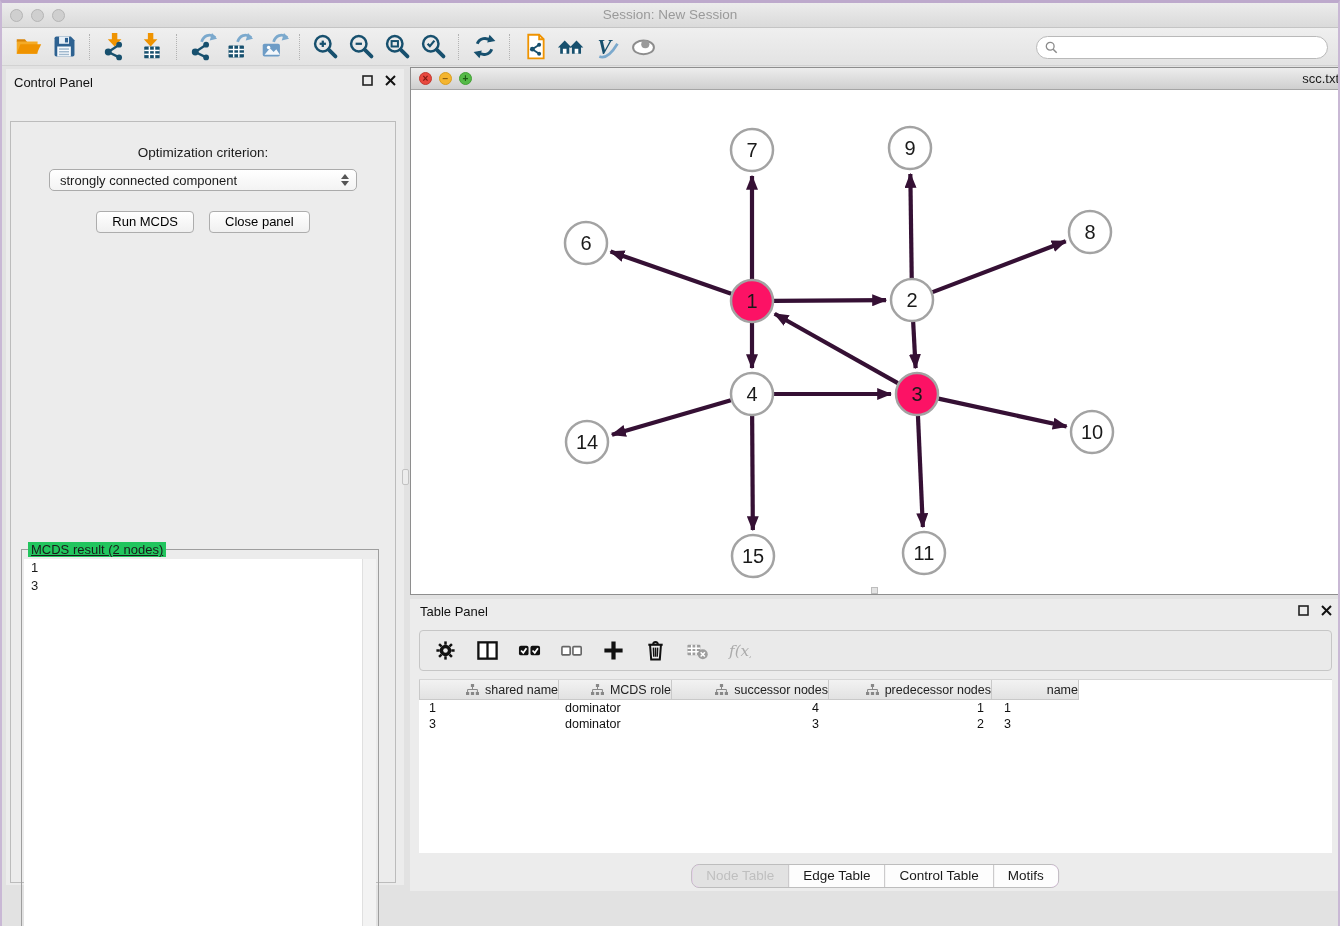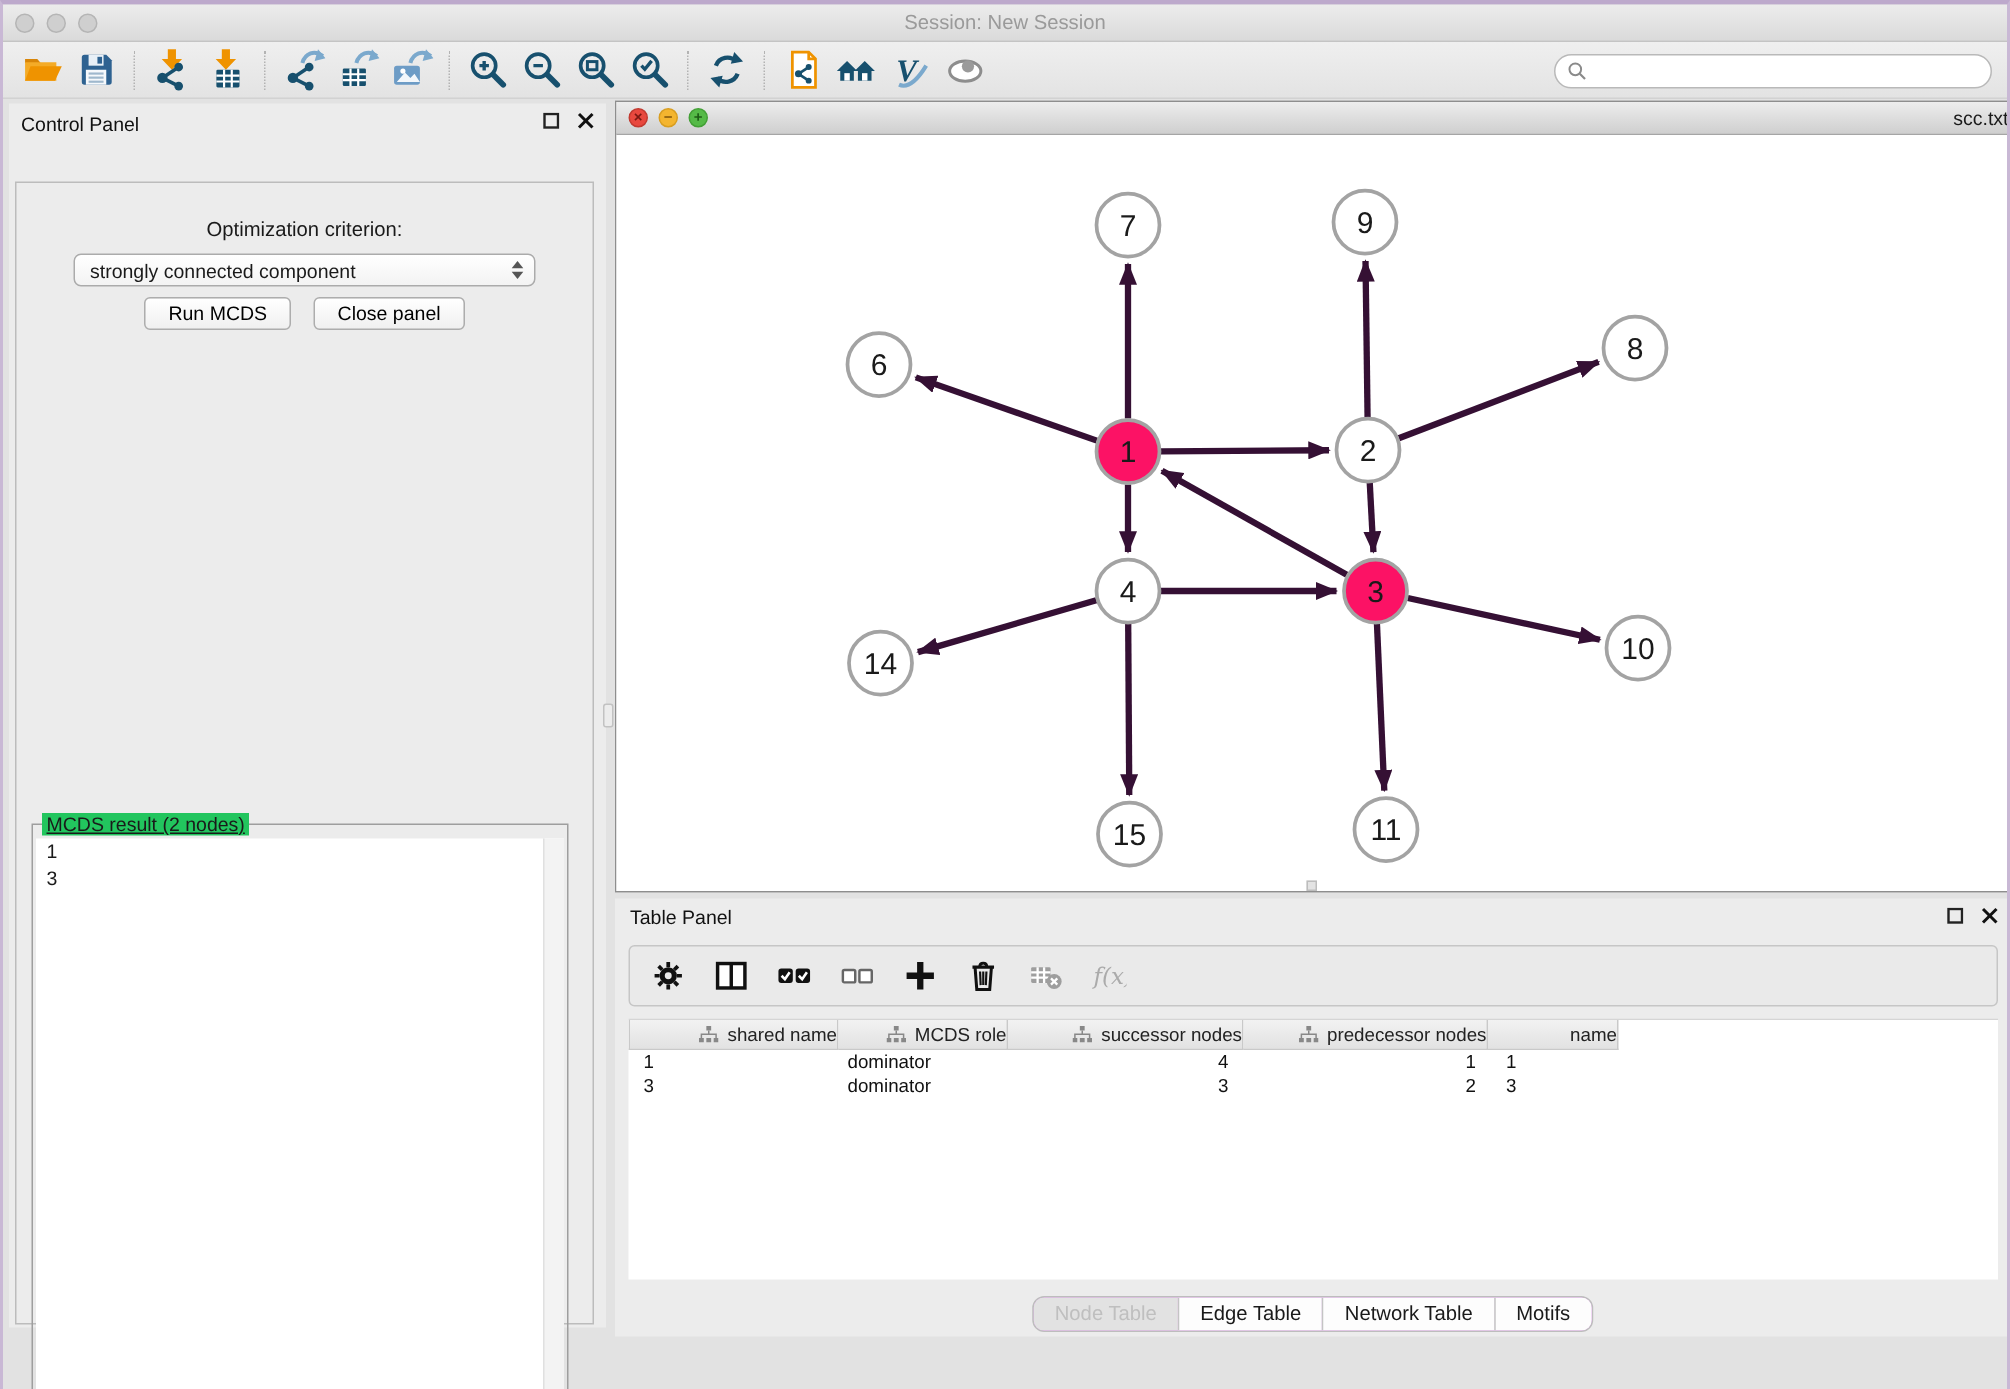--- a/index.html
+++ b/index.html
@@ -39,21 +39,21 @@
   .tabseg { border:1px solid #b0b0b0; background:#fdfdfd; padding:3px 14px 4px; font-size:13px; margin-left:-1px; }
   .tabseg:first-child { border-top-left-radius:6px; border-bottom-left-radius:6px; }
   .tabseg:last-child { border-top-right-radius:6px; border-bottom-right-radius:6px; }
   .tabseg.active { background:#e9e9e9; color:#bcbcbc; border-bottom-color:#e9e9e9; }
   .cp-box { position:absolute; left:4px; right:8px; top:52px; bottom:2px; border:1px solid #bcbcbc; background:#ececec; }
   .opt-label { text-align:center; margin-top:23px; font-size:13.5px; }
   .cp-select { margin:9px auto 0; width:308px; height:22px; background:linear-gradient(#ffffff,#f3f3f3);
                border:1px solid #ababab; border-radius:5px; position:relative; display:flex; align-items:center;
                padding:0 24px 0 10px; font-size:13px; }
   .cp-select .spin { position:absolute; right:7px; top:4px; display:flex; flex-direction:column; gap:2px; }
-  .cp-btnrow { display:flex; justify-content:center; gap:15px; margin-top:7px; }
+  .cp-btnrow { display:flex; justify-content:center; gap:15px; margin-top:20px; }
   .cp-btn { background:linear-gradient(#ffffff,#f0f0f0); border:1px solid #adadad; border-radius:4px;
             padding:2px 15px 3px; font-size:13px; font-family:inherit; }
   .result-group { position:absolute; left:10px; right:16px; top:427px; height:384px; border:1px solid #9e9e9e; }
   .result-legend { position:absolute; top:-8px; left:6px; background:#22c55e; padding:0 3px; font-size:13px;text-decoration:underline; }
   .result-white { position:absolute; left:2px; right:2px; top:9px; bottom:2px; background:#fff; }
   .result-scroll { position:absolute; right:0; top:0; bottom:0; width:14px; background:#f3f3f3; border-left:1px solid #e0e0e0; }
   .result-item { padding:1px 0 1px 7px; font-size:13px; line-height:16px; }
 
   
   .net-window { position:absolute; left:408px; top:64px; width:930px; height:528px;
@@ -524,19 +524,19 @@
           <div class="data-cell" style="width: 140px; text-align: left; padding-left: 10px;">3</div>
           <div class="data-cell" style="width: 113px; text-align: left; padding-left: 6px;">dominator</div>
           <div class="data-cell" style="width: 157px; text-align: right; padding-right: 10px;">3</div>
           <div class="data-cell" style="width: 163px; text-align: right; padding-right: 8px;">2</div>
           <div class="data-cell" style="width: 87px; text-align: left; padding-left: 12px;">3</div>
         </div>
       </div>
     <div class="tp-tabs" id="tp-tabs">
         <div class="tp-tabseg active">Node Table</div>
         <div class="tp-tabseg">Edge Table</div>
-        <div class="tp-tabseg">Network Table</div>
+        <div class="tp-tabseg">Control Table</div>
         <div class="tp-tabseg">Motifs</div>
       </div>
   </div>
 
 
 </div>
 
 </body></html>

